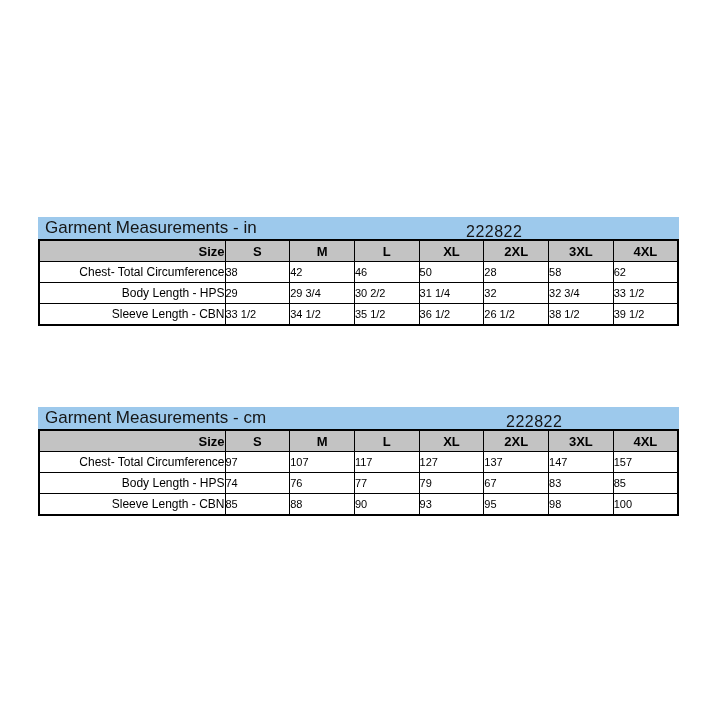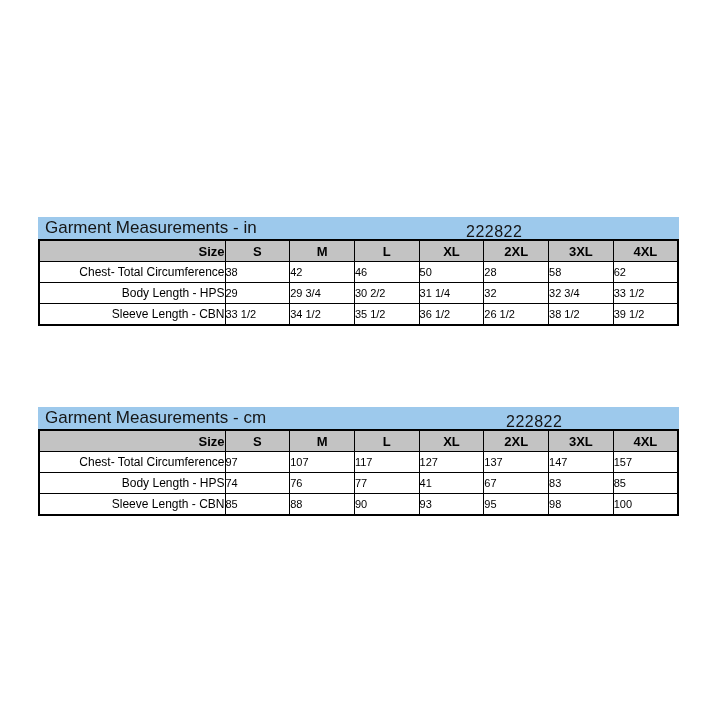--- a/index.html
+++ b/index.html
@@ -186,21 +186,21 @@
         <td>127</td>
         <td>137</td>
         <td>147</td>
         <td>157</td>
       </tr>
       <tr>
         <td class="row-label">Body Length - HPS</td>
         <td>74</td>
         <td>76</td>
         <td>77</td>
-        <td>41</td>
+        <td>79</td>
         <td>67</td>
         <td>83</td>
         <td>85</td>
       </tr>
       <tr>
         <td class="row-label">Sleeve Length - CBN</td>
         <td>85</td>
         <td>88</td>
         <td>90</td>
         <td>93</td>

